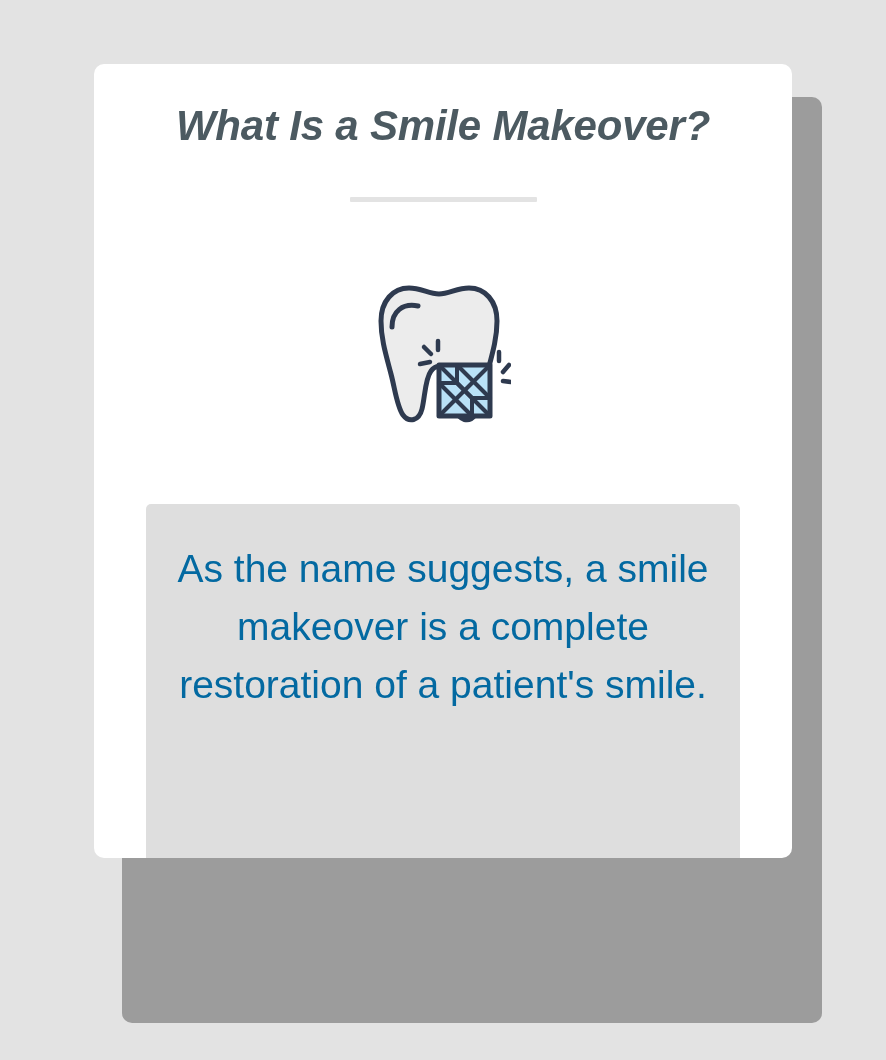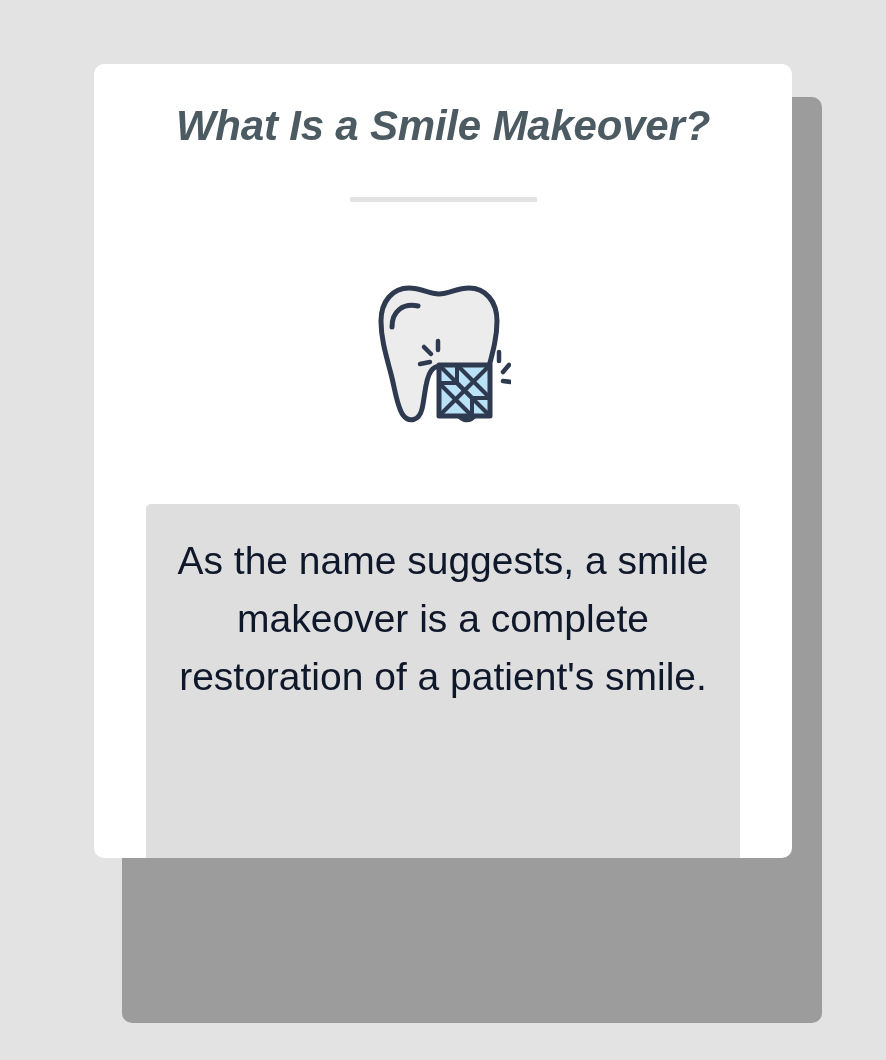--- a/index.html
+++ b/index.html
@@ -91,27 +91,27 @@
     width: 594px;
     height: 490px;
     background: #dedede;
     border-radius: 5px;
     overflow: hidden;
   }
 
   .body-text {
     position: absolute;
     left: 24px;
-    top: 28px;
+    top: 36px;
     width: 546px;
     text-align: center;
     font-size: 39px;
     line-height: 58px;
     font-weight: normal;
-    color: #0f172a;
+    color: #0369a1;
   }
 </style>
 </head>
 <body>
 
 <div id="stage">
 
   <div class="card-shadow"></div>
 
   <div class="card">

